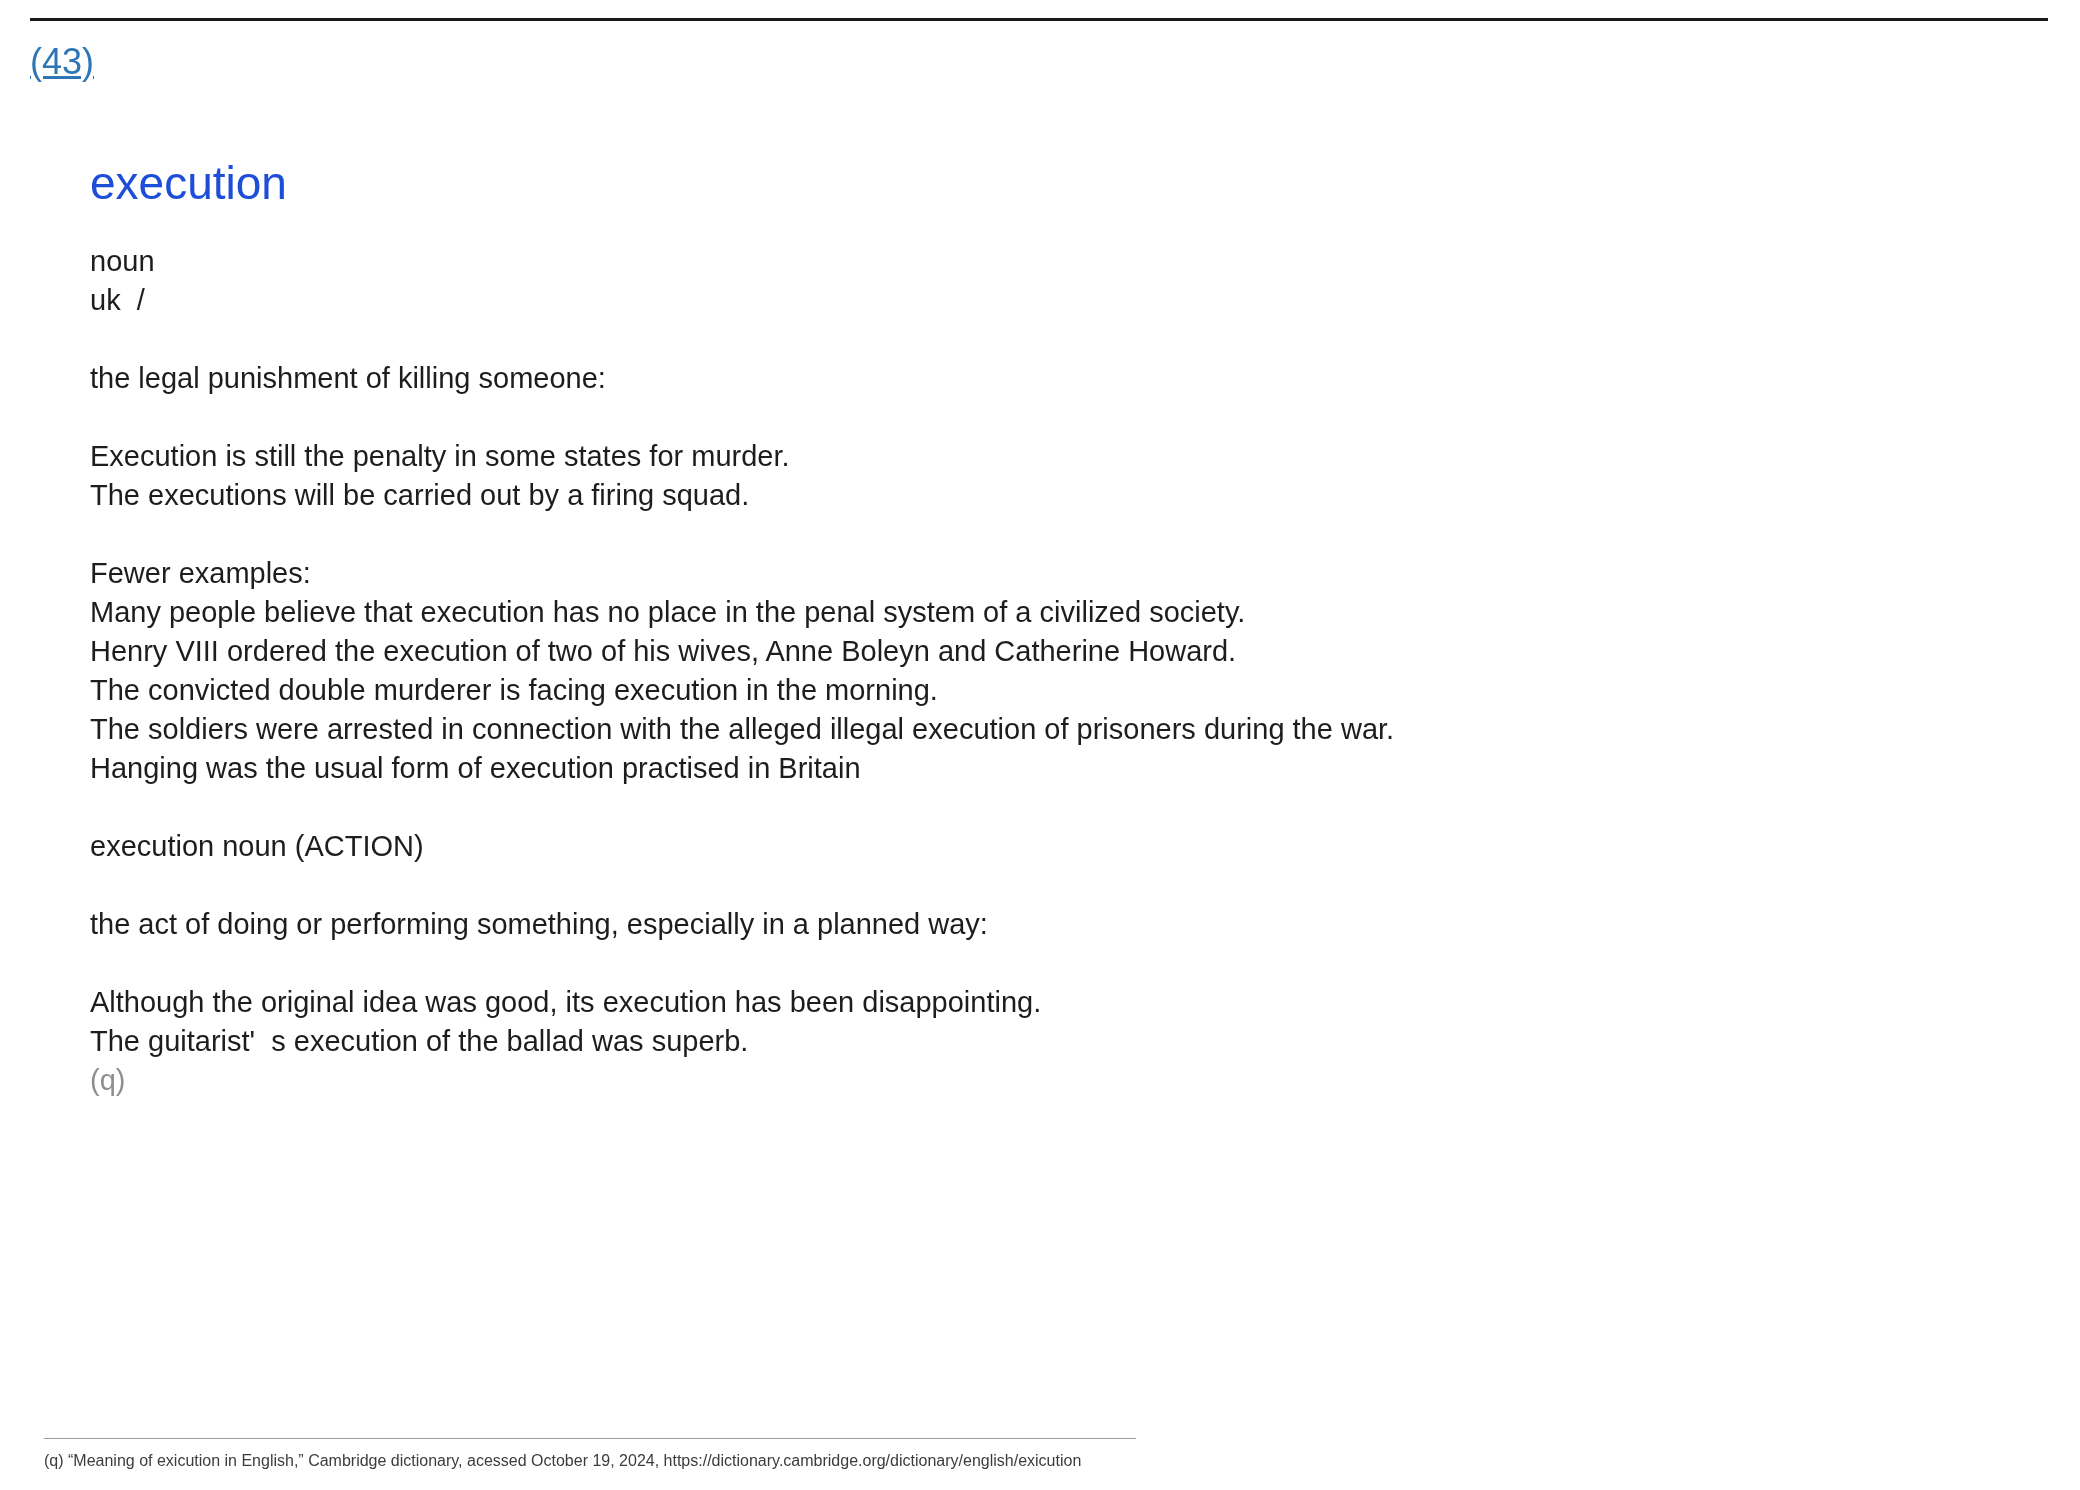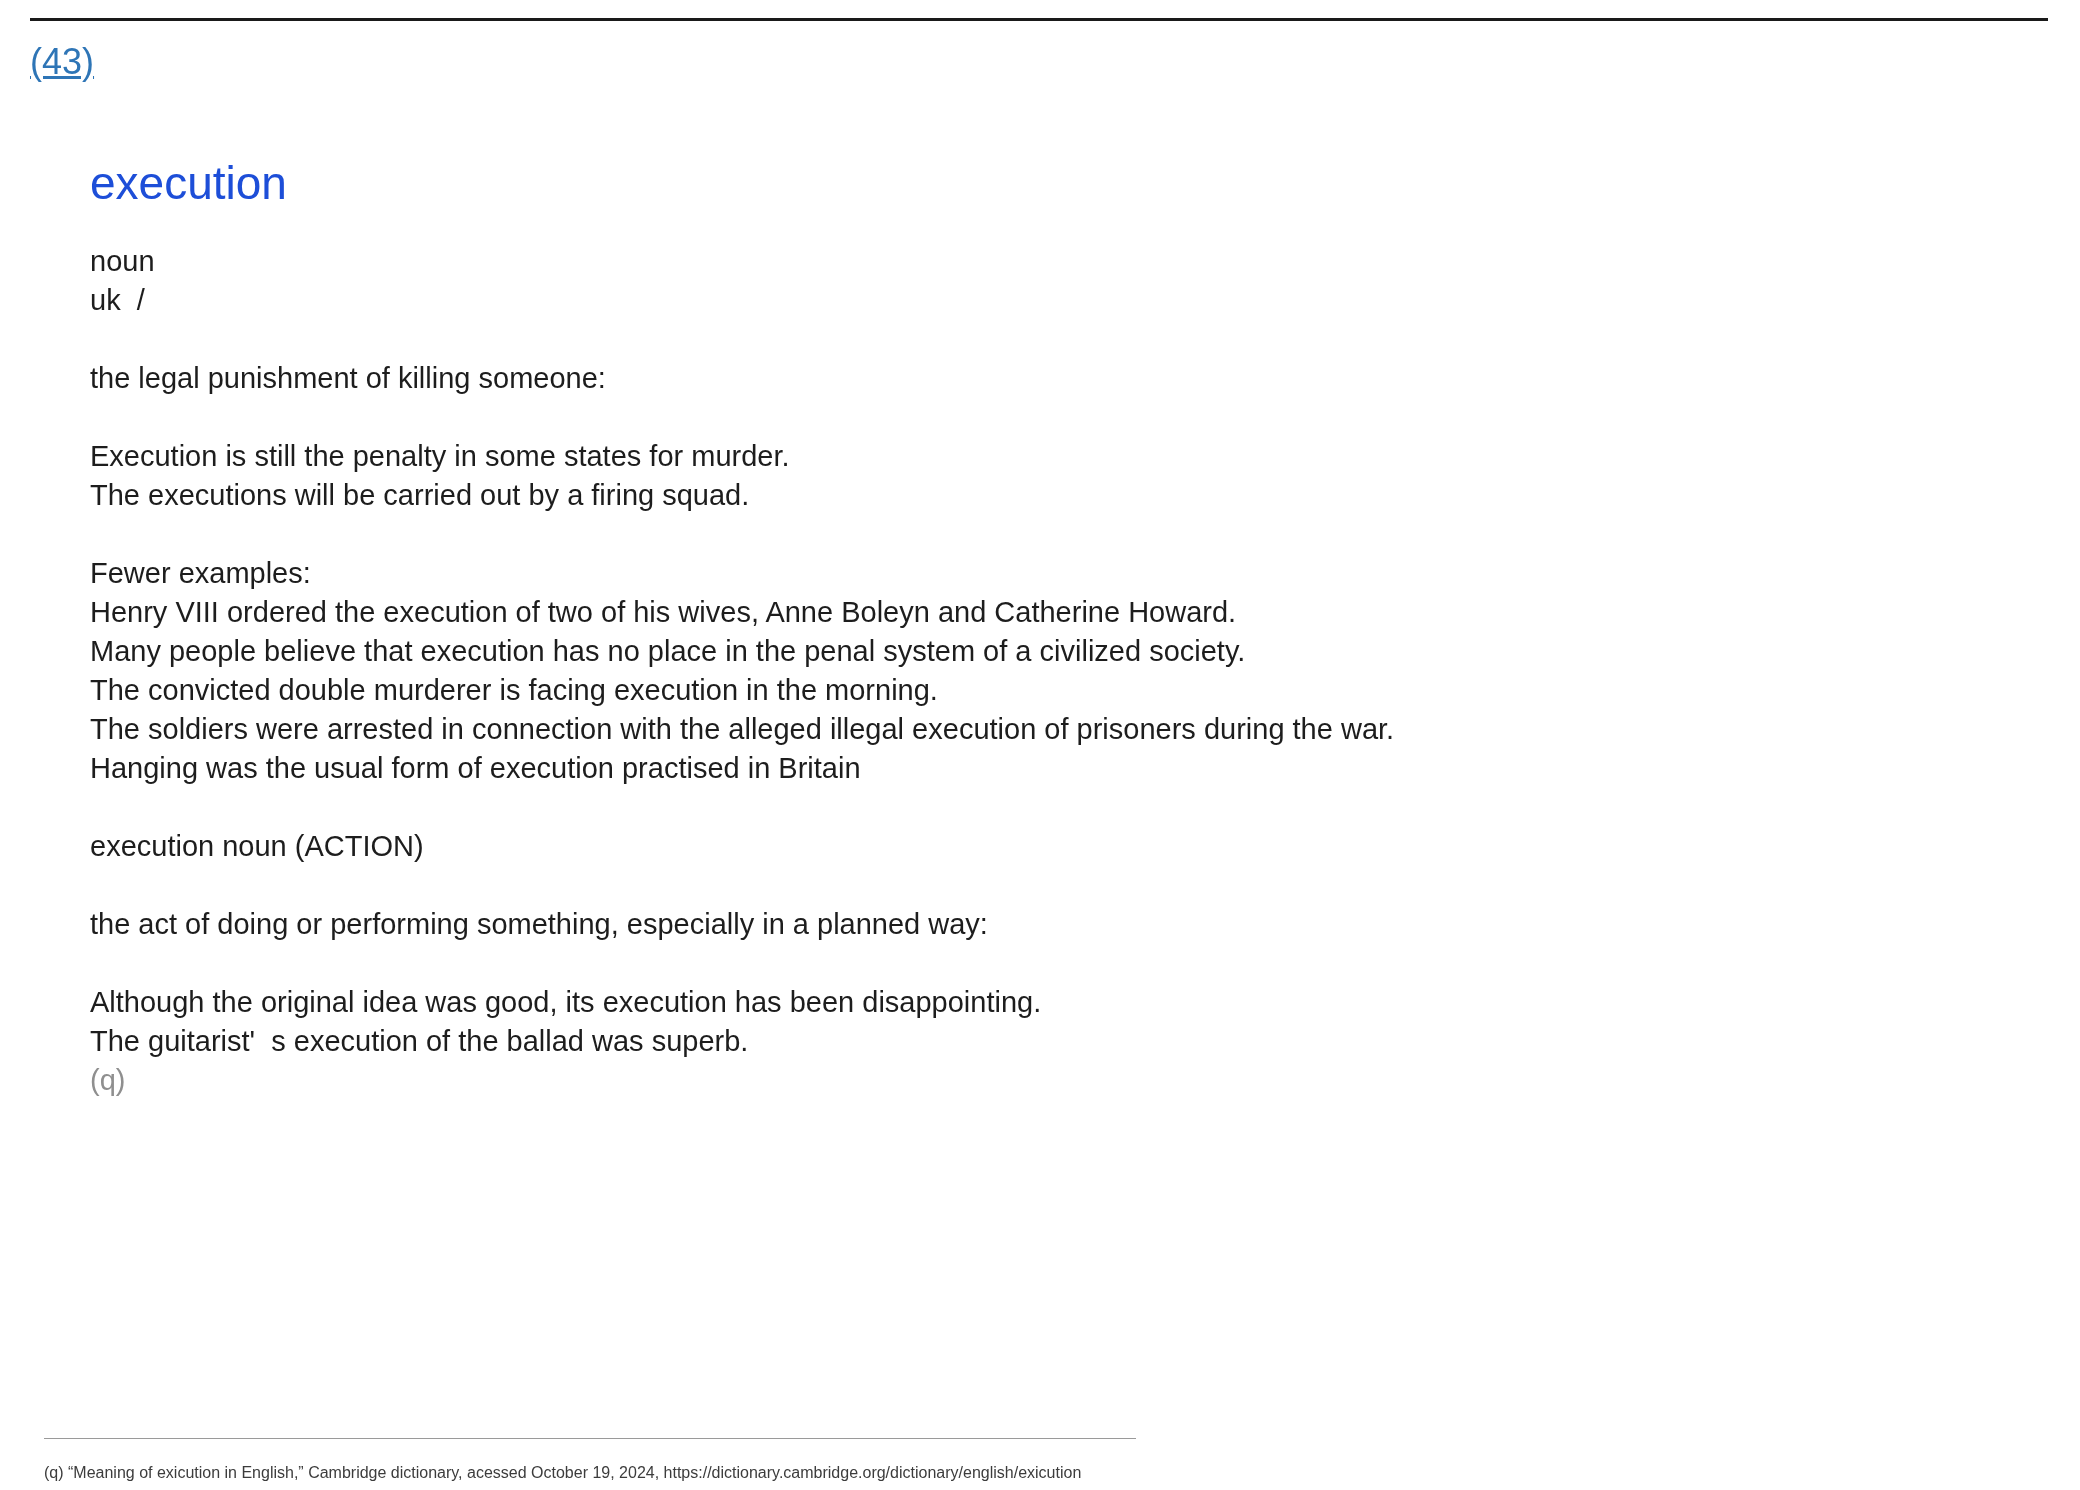--- a/index.html
+++ b/index.html
@@ -67,21 +67,20 @@
   }
   .footnote {
     position: absolute;
     top: 1450px;
     left: 44px;
     width: 1500px;
     font-size: 16px;
     line-height: 22px;
     color: #3c3c3c;
     white-space: pre-wrap;
-    margin-top: 12px;
   }
 </style>
 </head>
 <body>
 
 <div class="top-rule"></div>
 
 <div class="page-number">(43)</div>
 
 <div class="content">
@@ -97,22 +96,22 @@
     <div class="line">the legal punishment of killing someone:</div>
   </div>
 
   <div class="para">
     <div class="line">Execution is still the penalty in some states for murder.</div>
     <div class="line">The executions will be carried out by a firing squad.</div>
   </div>
 
   <div class="para">
     <div class="line">Fewer examples:</div>
+    <div class="line">Many people believe that execution has no place in the penal system of a civilized society.</div>
     <div class="line">Henry VIII ordered the execution of two of his wives, Anne Boleyn and Catherine Howard.</div>
-    <div class="line">Many people believe that execution has no place in the penal system of a civilized society.</div>
     <div class="line">The convicted double murderer is facing execution in the morning.</div>
     <div class="line">The soldiers were arrested in connection with the alleged illegal execution of prisoners during the war.</div>
     <div class="line">Hanging was the usual form of execution practised in Britain</div>
   </div>
 
   <div class="para">
     <div class="line">execution noun (ACTION)</div>
   </div>
 
   <div class="para">

